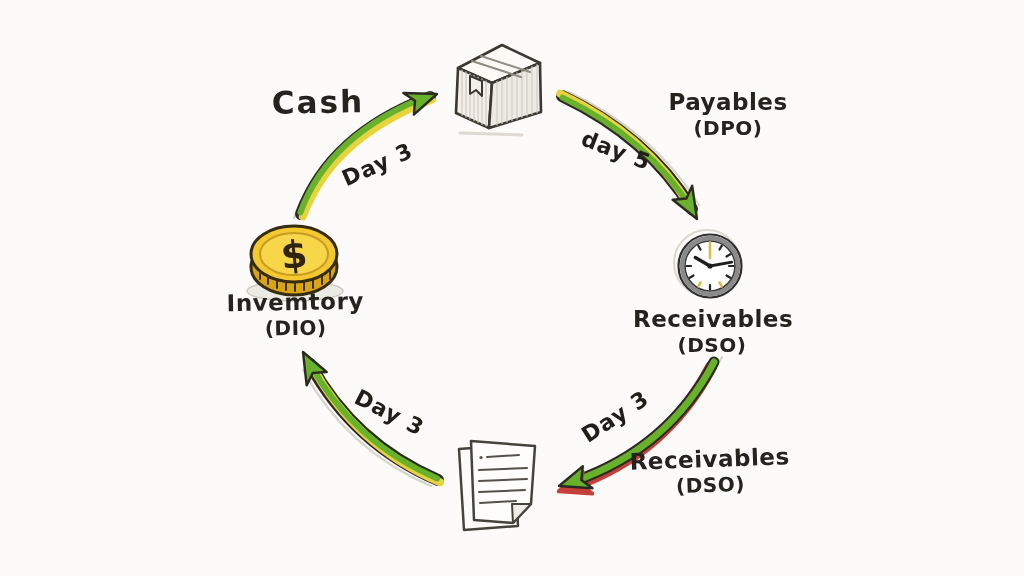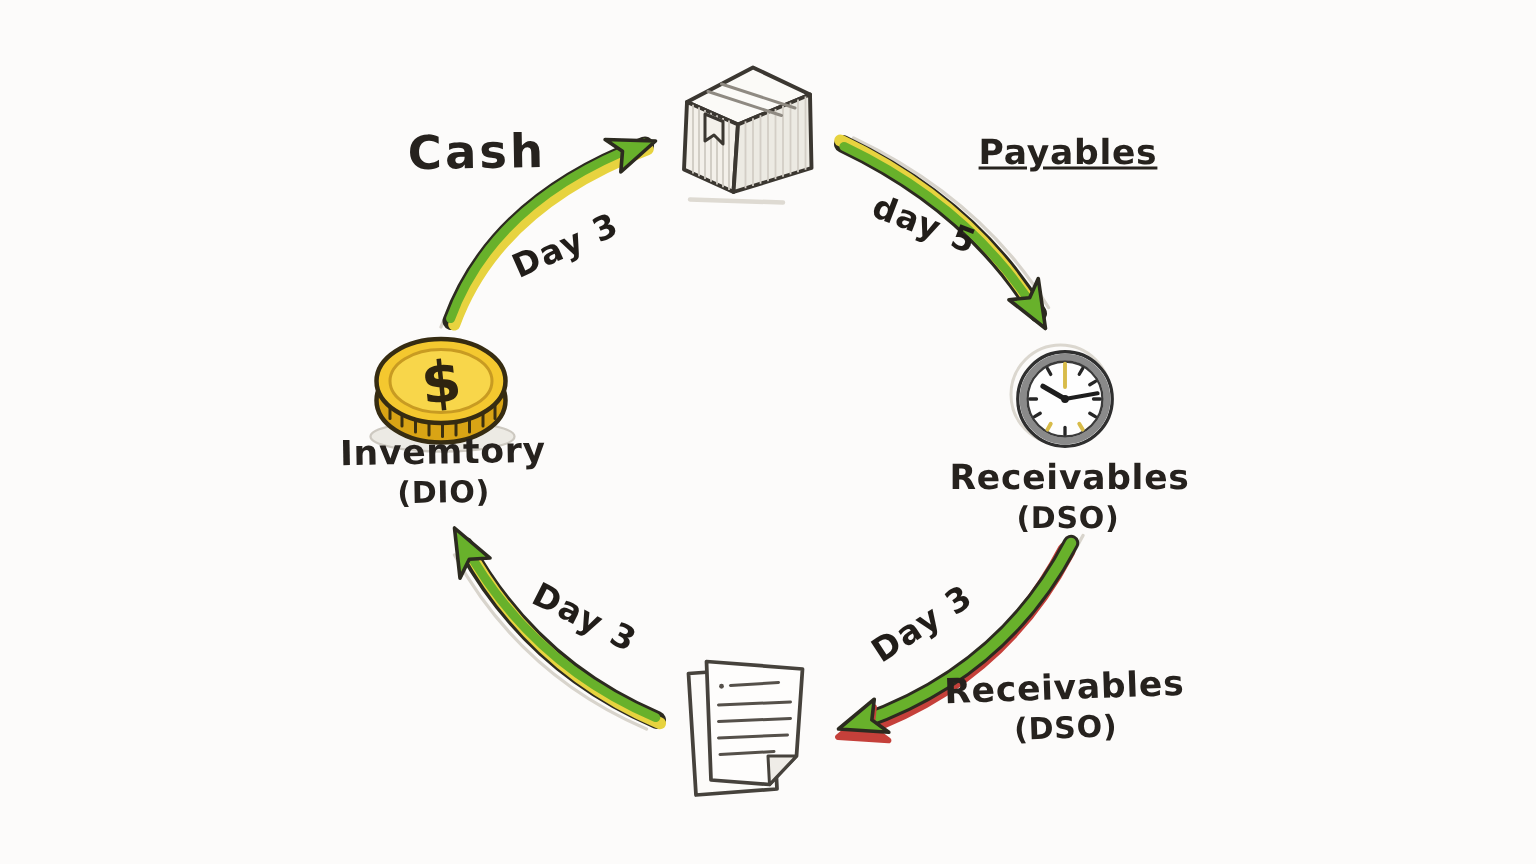--- a/index.html
+++ b/index.html
@@ -165,22 +165,23 @@
       </g>
 
       <ellipse cx="294" cy="254" rx="43" ry="28" fill="#f4c82f" stroke="#362c12" stroke-width="3"></ellipse>
       <ellipse cx="294" cy="254" rx="34" ry="21" fill="#f8d64a" stroke="#c89b22" stroke-width="2"></ellipse>
       <text x="294" y="268" text-anchor="middle" transform="rotate(-6 294 254)" font-family="DejaVu Sans, sans-serif" font-size="38" font-weight="bold" fill="#2f2410">$</text>
     </g>
   </svg>
 
   <div class="lbl cash" style="left:268px;top:84px;width:100px;">Cash</div>
 
-  <div class="lbl" style="left:637px;top:88px;width:150px;text-decoration:underline;">
+  <div class="lbl" style="left:653px;top:88px;width:150px;">
     <div class="l1">Payables</div>
+    <div class="l2">(DPO)</div>
   </div>
 
   <div class="lbl" style="left:633px;top:305px;width:158px;">
     <div class="l1">Receivables</div>
     <div class="l2">(DSO)</div>
   </div>
 
   <div class="lbl recv-b" style="left:630px;top:445px;width:160px;">
     <div class="l1">Receivables</div>
     <div class="l2">(DSO)</div>

